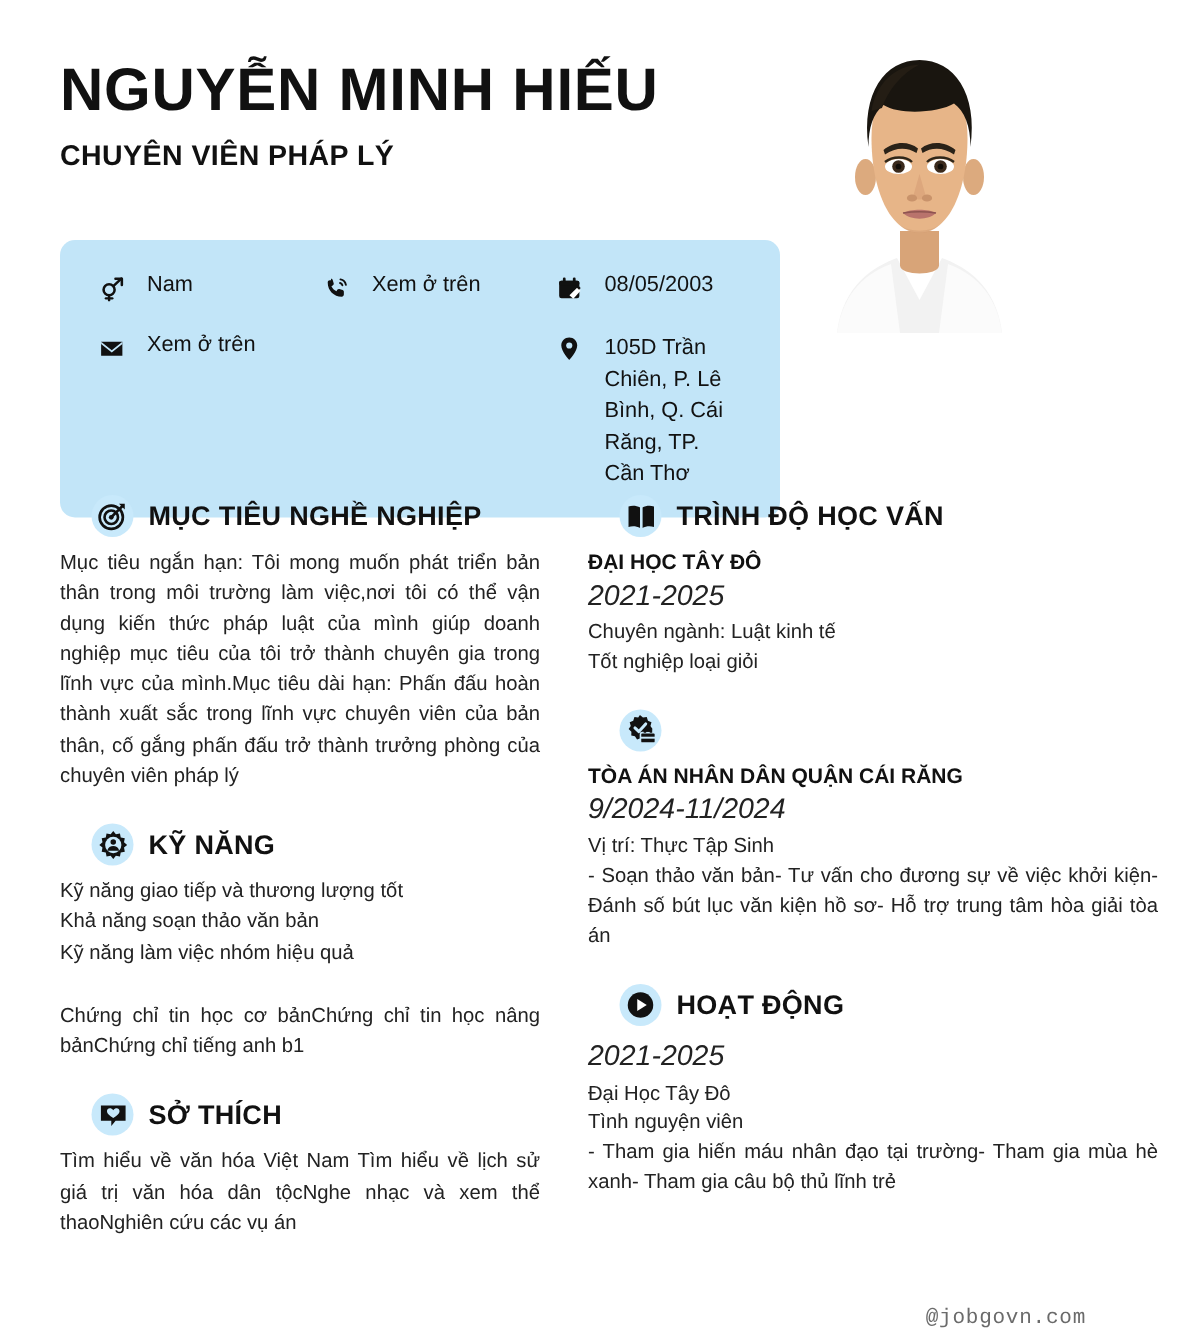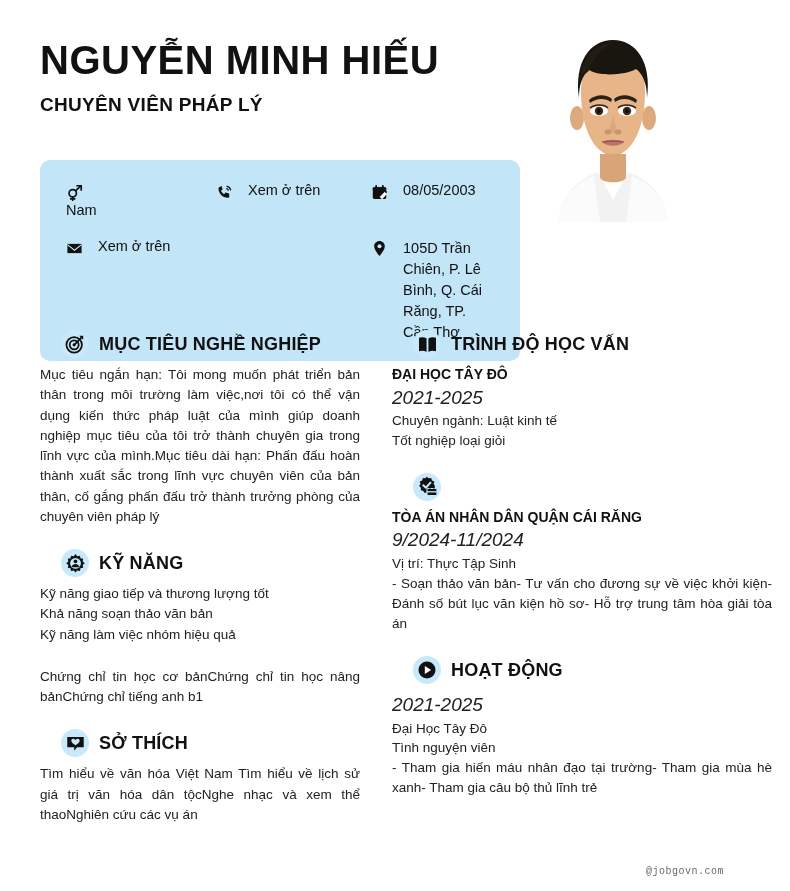--- a/index.html
+++ b/index.html
@@ -39,21 +39,21 @@
     padding:22px 26px 18px 26px;
   }
   .contact-row { display:flex; width:100%; }
   .contact-row.row1 { margin-bottom:20px; }
   .c-item { display:flex; align-items:flex-start; font-size:14.5px; color:#111; }
   .c-item .ico {
     width:22px; min-width:22px; height:20px; margin-right:10px;
     display:flex; align-items:center; justify-content:flex-start;
   }
   .c-item .ico svg { display:block; }
-  .c-gender { width:150px;flex-direction:column; }
+  .c-gender { width:150px; }
   .c-phone  { width:155px; }
   .c-dob    { flex:1; }
   .c-email  { width:305px; }
   .c-addr   { flex:1; }
   .c-addr .txt { line-height:1.45; max-width:190px; }
 
   
   .col-left  { position:absolute; left:40px; top:330px; width:320px; }
   .col-right { position:absolute; left:392px; top:330px; width:380px; }
 
@@ -81,23 +81,23 @@
   .entry-date {
     font-size:19px; font-style:italic; color:#222; line-height:1.45;
   }
   .entry-line { font-size:13.5px; line-height:1.45; color:#222; }
   .entry-desc {
     font-size:13.5px; line-height:1.5; color:#222; text-align:justify;
   }
 
   
   .watermark {
-    position:absolute; right:26px; bottom:14px;
+    position:absolute; right:26px; bottom:4px;
     font-family:"Liberation Mono", monospace;
-    font-size:10px; color:#6b6b6b; letter-spacing:0.5px;
+    font-size:14px; color:#6b6b6b; letter-spacing:0.5px;
   }
 </style>
 </head>
 <body>
 
 <div class="page">
 
   <div class="header">
     <div class="name">NGUYỄN MINH HIẾU</div>
     <div class="job-title">CHUYÊN VIÊN PHÁP LÝ</div>

